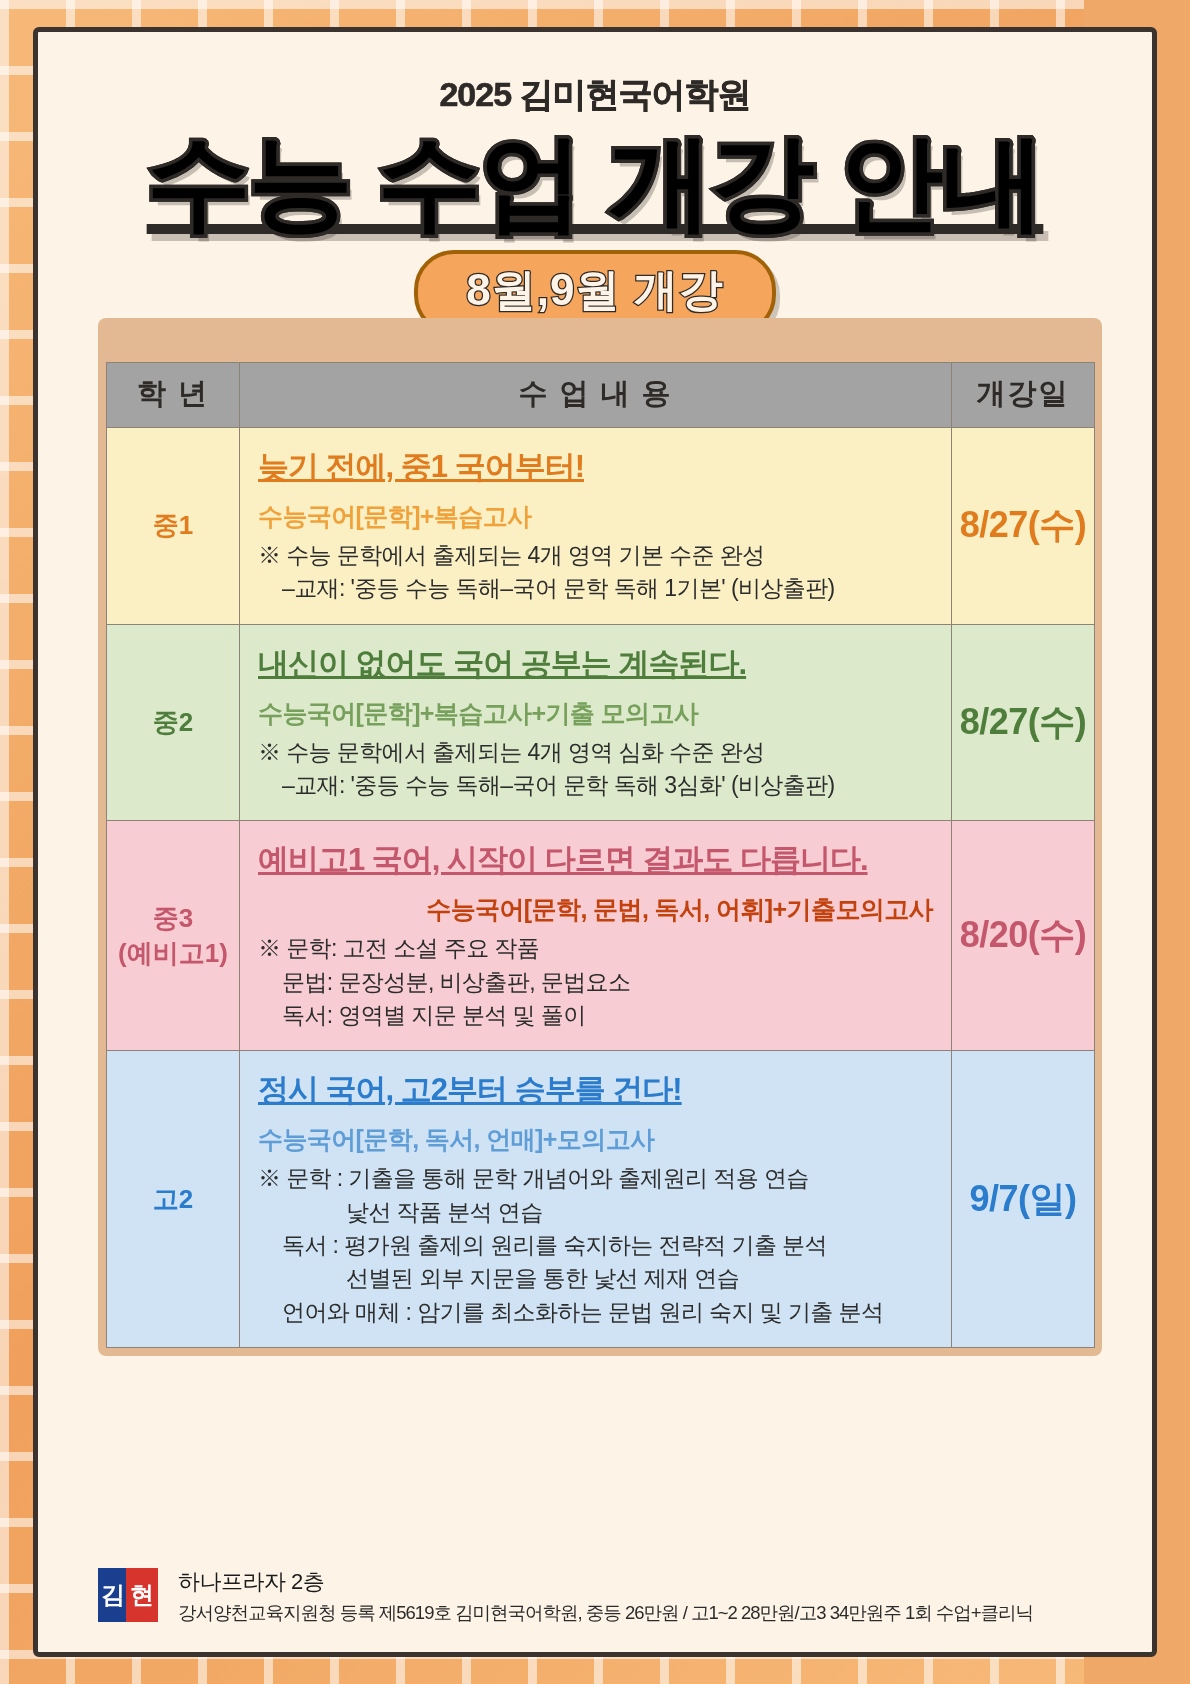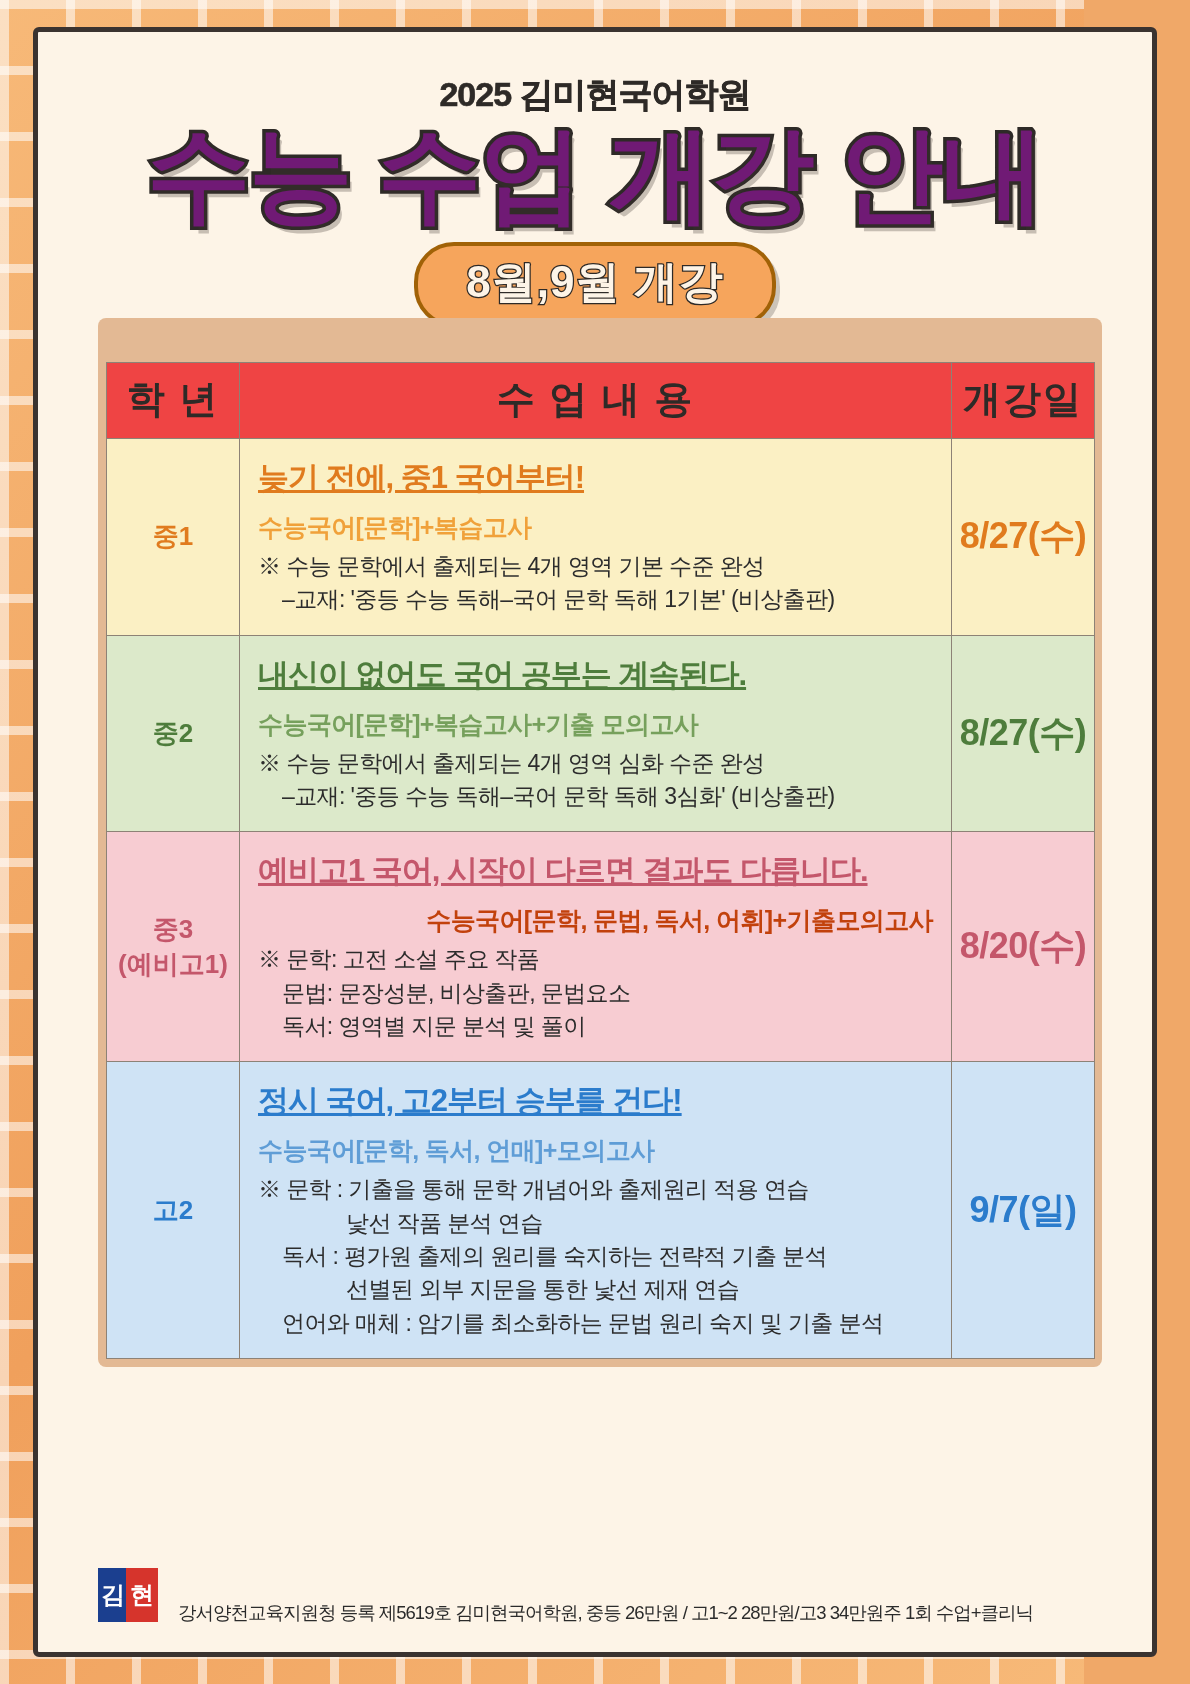--- a/index.html
+++ b/index.html
@@ -54,29 +54,30 @@
     text-align: center;
     margin-top: 40px;
     font-size: 34px;
     font-weight: 700;
     letter-spacing: -1px;
     color: #2e2a27;
     -webkit-text-stroke: 0.6px #2e2a27;
   }
   .headline {
     text-align: center;
-    margin-top: 0;
+    margin-top: 8px;
     font-size: 104px;
     line-height: 1.08;
     font-weight: 700;
     letter-spacing: -2px;
-    color: #701a75;
+    color: #000000;
     -webkit-text-stroke: 7px #2e2a27;
     paint-order: stroke fill;
     text-shadow: 5px 7px 0 rgba(60,52,48,0.28);
+    text-decoration: underline;
   }
   .pill-wrap {
     display: flex;
     justify-content: center;
     margin-top: 12px;
   }
   .pill {
     background: #f6a55c;
     border: 4px solid #a16207;
     border-radius: 40px;
@@ -109,23 +110,23 @@
   }
   table.schedule th, table.schedule td {
     border: 1.5px solid #8d8276;
     box-sizing: border-box;
   }
   col.c-grade { width: 133px; }
   col.c-body  { width: 712px; }
   col.c-date  { width: 143px; }
 
   thead th {
-    background: #ef4444;
+    background: #a3a3a3;
     color: #2e2a27;
-    font-size: 38px;
+    font-size: 29px;
     font-weight: 700;
     padding: 11px 0 13px;
     letter-spacing: 2px;
   }
 
   td.grade {
     text-align: center;
     font-size: 26px;
     font-weight: 700;
     line-height: 1.35;
@@ -344,18 +345,19 @@
     </div>
 
     <div class="footer">
       <div class="logo">
         <div class="logo-mark">
           <div class="bk">김</div>
           <div class="rd">현</div>
         </div>
       </div>
       <div class="contact">
+        <div class="l1">하나프라자 2층</div>
         <div class="l3">강서양천교육지원청 등록 제5619호 김미현국어학원, 중등 26만원 / 고1~2 28만원/고3 34만원주 1회 수업+클리닉</div>
       </div>
     </div>
 
   </div>
 </div>
 
 </body></html>

